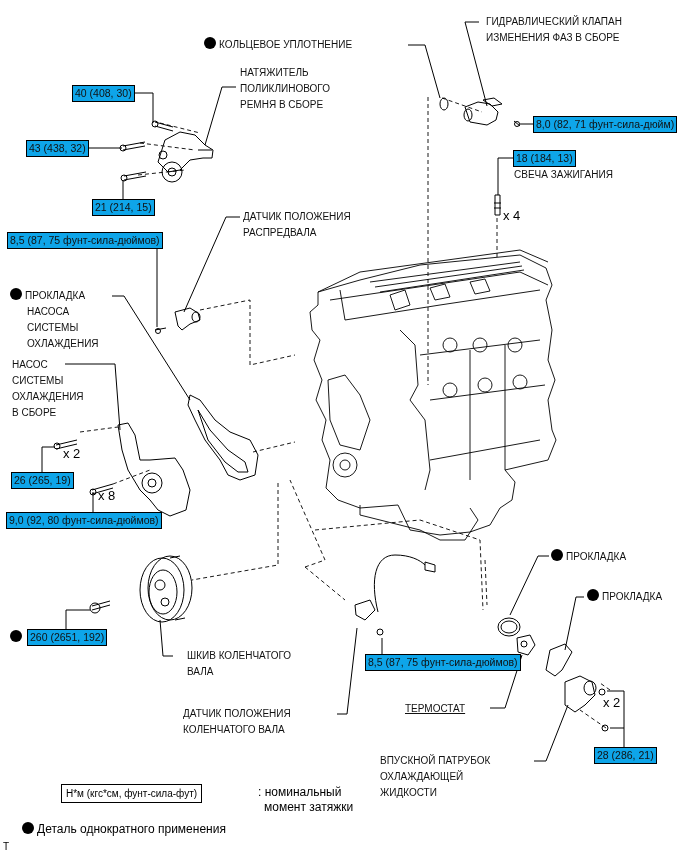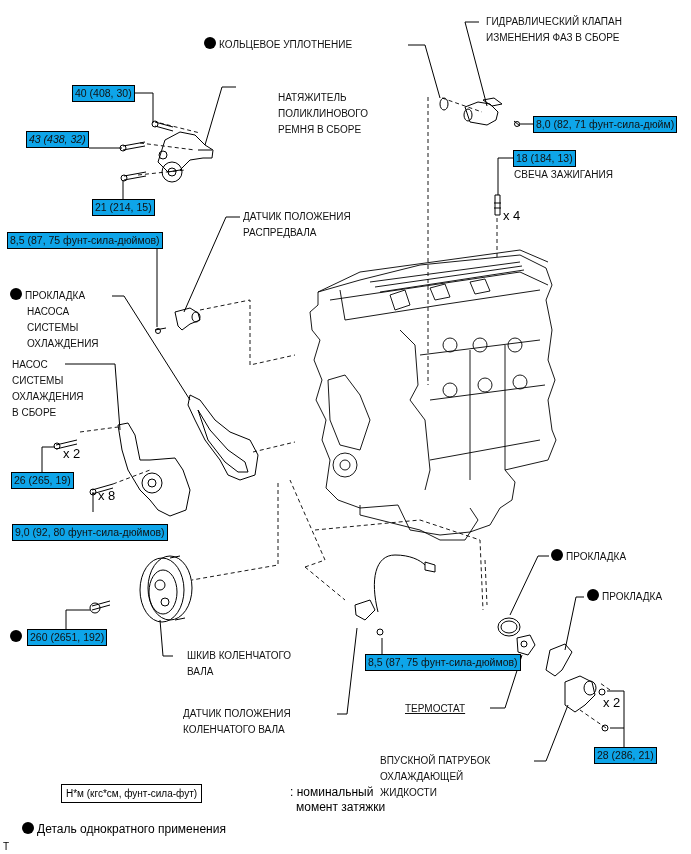--- a/index.html
+++ b/index.html
@@ -195,21 +195,21 @@
   </g>
 </svg>
 
 <div class="lbl" style="left:204px; top:37px;">
   <span class="dot"></span><span>КОЛЬЦЕВОЕ УПЛОТНЕНИЕ</span>
 </div>
 <div class="lbl" style="left:486px; top:14px;">
   <div>ГИДРАВЛИЧЕСКИЙ КЛАПАН</div>
   <div>ИЗМЕНЕНИЯ ФАЗ В СБОРЕ</div>
 </div>
-<div class="lbl" style="left:240px; top:90px;margin-left:38px;">
+<div class="lbl" style="left:240px; top:65px;">
   <div>НАТЯЖИТЕЛЬ</div>
   <div>ПОЛИКЛИНОВОГО</div>
   <div>РЕМНЯ В СБОРЕ</div>
 </div>
 <div class="lbl" style="left:514px; top:167px;">СВЕЧА ЗАЖИГАНИЯ</div>
 <div class="lbl" style="left:243px; top:209px;">
   <div>ДАТЧИК ПОЛОЖЕНИЯ</div>
   <div>РАСПРЕДВАЛА</div>
 </div>
 <div class="lbl" style="left:10px; top:288px;">
@@ -239,40 +239,40 @@
   <span class="dot"></span><span>ПРОКЛАДКА</span>
 </div>
 <div class="lbl" style="left:405px; top:701px;text-decoration:underline;">ТЕРМОСТАТ</div>
 <div class="lbl" style="left:380px; top:753px;">
   <div>ВПУСКНОЙ ПАТРУБОК</div>
   <div>ОХЛАЖДАЮЩЕЙ</div>
   <div>ЖИДКОСТИ</div>
 </div>
 
 <div class="tq" style="left:72px; top:85px;">40 (408, 30)</div>
-<div class="tq" style="left:26px; top:131px;font-style:italic;">43 (438, 32)</div>
+<div class="tq" style="left:26px; top:140px;">43 (438, 32)</div>
 <div class="tq" style="left:92px; top:199px;">21 (214, 15)</div>
 <div class="tq" style="left:533px; top:116px;">8,0 (82, 71 фунт-сила-дюйм)</div>
 <div class="tq" style="left:513px; top:150px;">18 (184, 13)</div>
 <div class="tq" style="left:7px; top:232px;">8,5 (87, 75 фунт-сила-дюймов)</div>
 <div class="tq" style="left:11px; top:472px;">26 (265, 19)</div>
-<div class="tq" style="left:12px; top:512px;margin-top:12px;">9,0 (92, 80 фунт-сила-дюймов)</div>
+<div class="tq" style="left:6px; top:512px;">9,0 (92, 80 фунт-сила-дюймов)</div>
 <div class="lbl" style="left:10px; top:630px;">
   <span class="dot"></span>
 </div>
 <div class="tq" style="left:27px; top:629px;">260 (2651, 192)</div>
 <div class="tq" style="left:365px; top:654px;">8,5 (87, 75 фунт-сила-дюймов)</div>
 <div class="tq" style="left:594px; top:747px;">28 (286, 21)</div>
 
 <div class="qty" style="left:503px; top:209px;">x 4</div>
 <div class="qty" style="left:63px; top:447px;">x 2</div>
 <div class="qty" style="left:98px; top:489px;">x 8</div>
 <div class="qty" style="left:603px; top:696px;">x 2</div>
 
 <div class="legend-box" style="left:61px; top:784px;">Н*м (кгс*см, фунт-сила-фут)</div>
-<div class="legend-txt" style="left:258px; top:785px;margin-left:32px;">
+<div class="legend-txt" style="left:258px; top:785px;">
   <div>: номинальный</div>
   <div style="padding-left:6px">момент затяжки</div>
 </div>
 <div class="legend-txt" style="left:22px; top:822px;">
   <span class="dot"></span><span>Деталь однократного применения</span>
 </div>
 <div class="legend-txt" style="left:3px; top:839px; font-size:10px;">T</div>
 
 </body></html>

